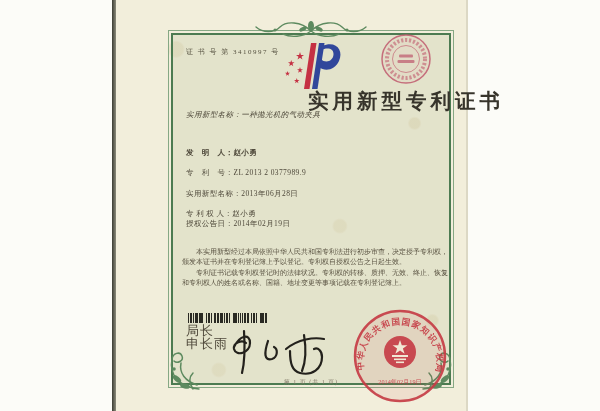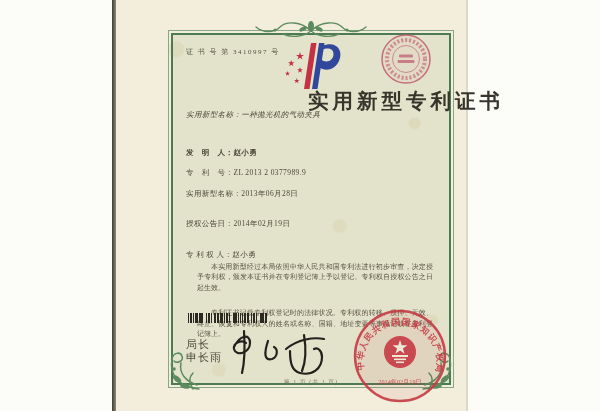--- a/index.html
+++ b/index.html
@@ -36,33 +36,33 @@
   .cert-no { position:absolute; left:74px; top:47px; font-size:7px; letter-spacing:1.5px;
     color:#55503f; }
 
   .logo { position:absolute; left:168px; top:40px; }
 
   .title { position:absolute; left:56px; top:87px; width:336px; text-align:right;
     font-size:20.5px; font-weight:bold; letter-spacing:4px; color:#37342b; }
 
   .field { position:absolute; left:74px; font-size:7.5px; color:#4e483a; letter-spacing:.4px; }
   .f0 { top:110px;font-style:italic; } .f1 { top:148px;font-weight:bold; } .f2 { top:168px;text-align:right; }
-  .f3 { top:189px; } .f4 { top:209px;margin-top:41px; } .f5 { top:219px; }
+  .f3 { top:189px; } .f4 { top:209px; } .f5 { top:219px; }
 
   .paras { position:absolute; left:70px; top:247px; width:266px;
     font-size:7px; line-height:10.4px; color:#585140; text-align:justify; }
-  .paras p { text-indent:2em; margin:15px; }
+  .paras p { text-indent:2em; margin:0; }
 
   .barcode { position:absolute; left:76px; top:313px; width:79px; height:10px;
     background:
       repeating-linear-gradient(90deg,#2a2a23 0 1px,transparent 1px 2px,#2a2a23 2px 4px,transparent 4px 5px,#2a2a23 5px 6px,transparent 6px 9px),
       repeating-linear-gradient(90deg,#2a2a23 0 1px,transparent 1px 7px,#2a2a23 7px 9px,transparent 9px 13px);
   }
 
-  .signer { position:absolute; left:74px; top:338px; font-size:11px; line-height:13px;
+  .signer { position:absolute; left:74px; top:324px; font-size:13px; line-height:13px;
     color:#4e483a; letter-spacing:1px; }
 
   .signature { position:absolute; left:108px; top:327px; }
 
   .page-footer { position:absolute; left:56px; top:378px; width:286px; text-align:center;
     font-size:6px; color:#7d7664; letter-spacing:1px; }
 
   .office-seal { position:absolute; left:240px; top:308px; opacity:.92; }
   .agency-stamp { position:absolute; left:268px; top:33px; opacity:.85; }
 

